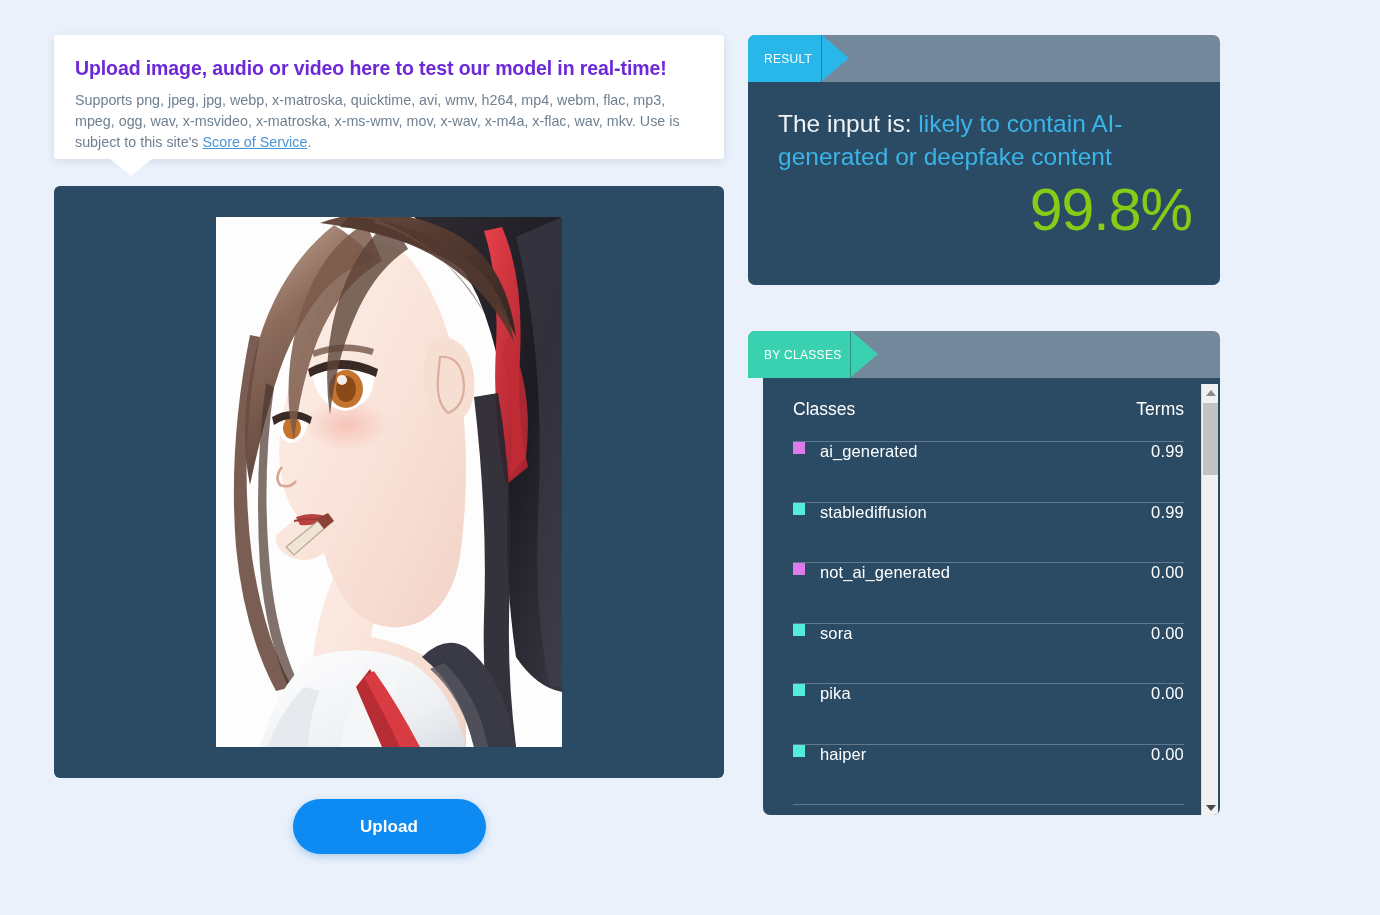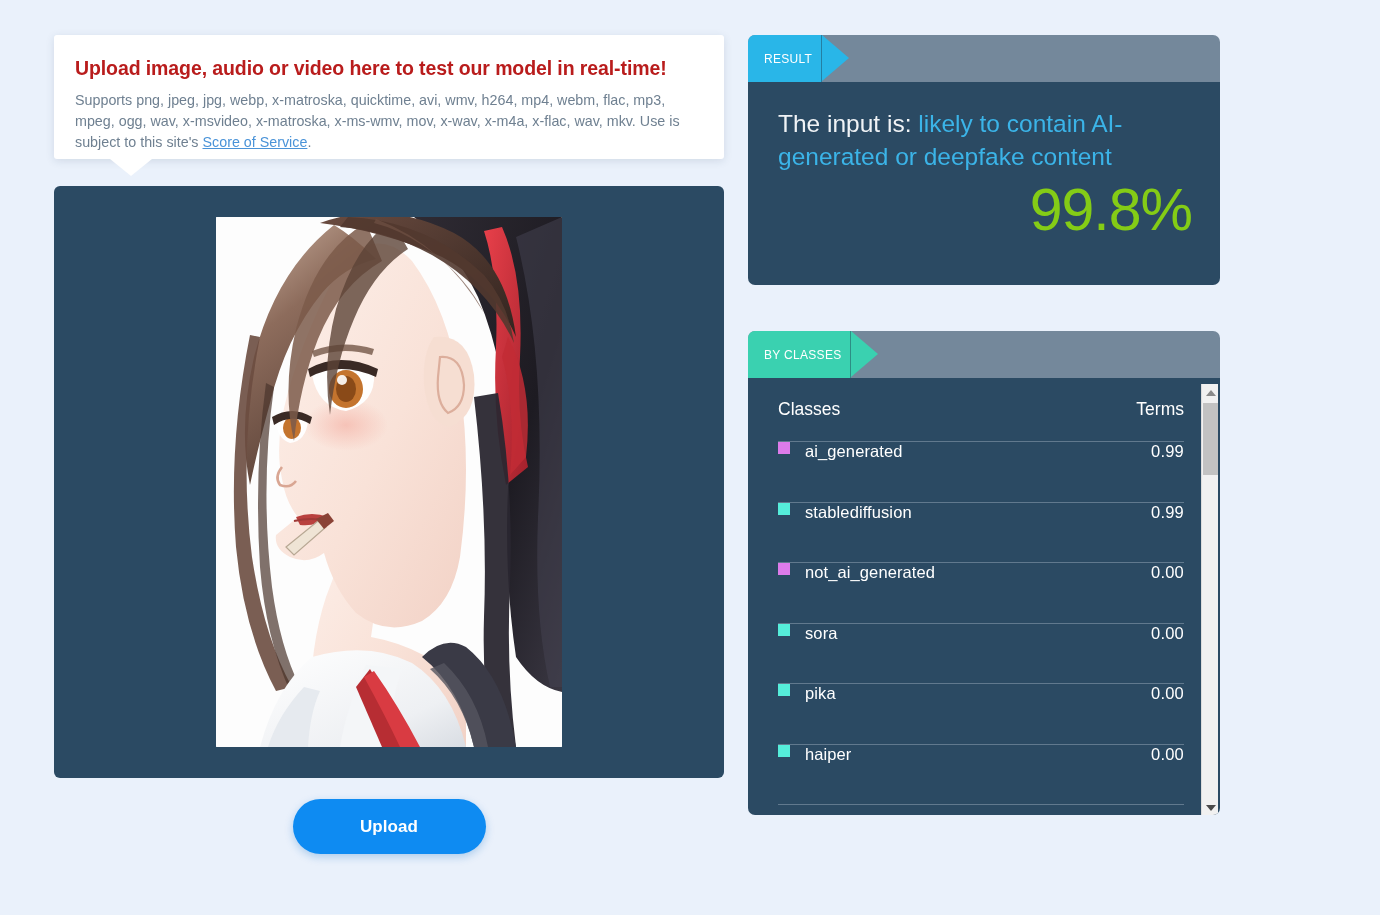--- a/index.html
+++ b/index.html
@@ -20,21 +20,21 @@
     background: #ffffff;
     border-radius: 3px;
     padding: 22px 24px 20px 21px;
     box-shadow: 0 2px 9px rgba(40,60,90,0.13);
     width: 670px;
     height: 124px;
   }
   .info-title {
     font-size: 19.5px;
     font-weight: bold;
-    color: #b91c1c;
+    color: #6d28d9;
     letter-spacing: -0.1px;
     margin-bottom: 10px;
     white-space: nowrap;
   }
   .info-sub {
     font-size: 14.3px;
     color: #6f8091;
     line-height: 21px;
   }
   .info-sub a {
@@ -150,20 +150,21 @@
     margin-top: 2px;
     letter-spacing: -1px;
   }
 
   
   .classes-body {
     position: relative;
     height: 437px;
     padding: 0;
     overflow: hidden;
+    margin-left: 15px;
   }
   .classes-inner {
     padding: 0 36px 0 30px;
     height: 437px;
     overflow: hidden;
   }
   .cls-head {
     display: flex; justify-content: space-between; align-items: center;
     height: 64px;
     font-size: 17.5px;

